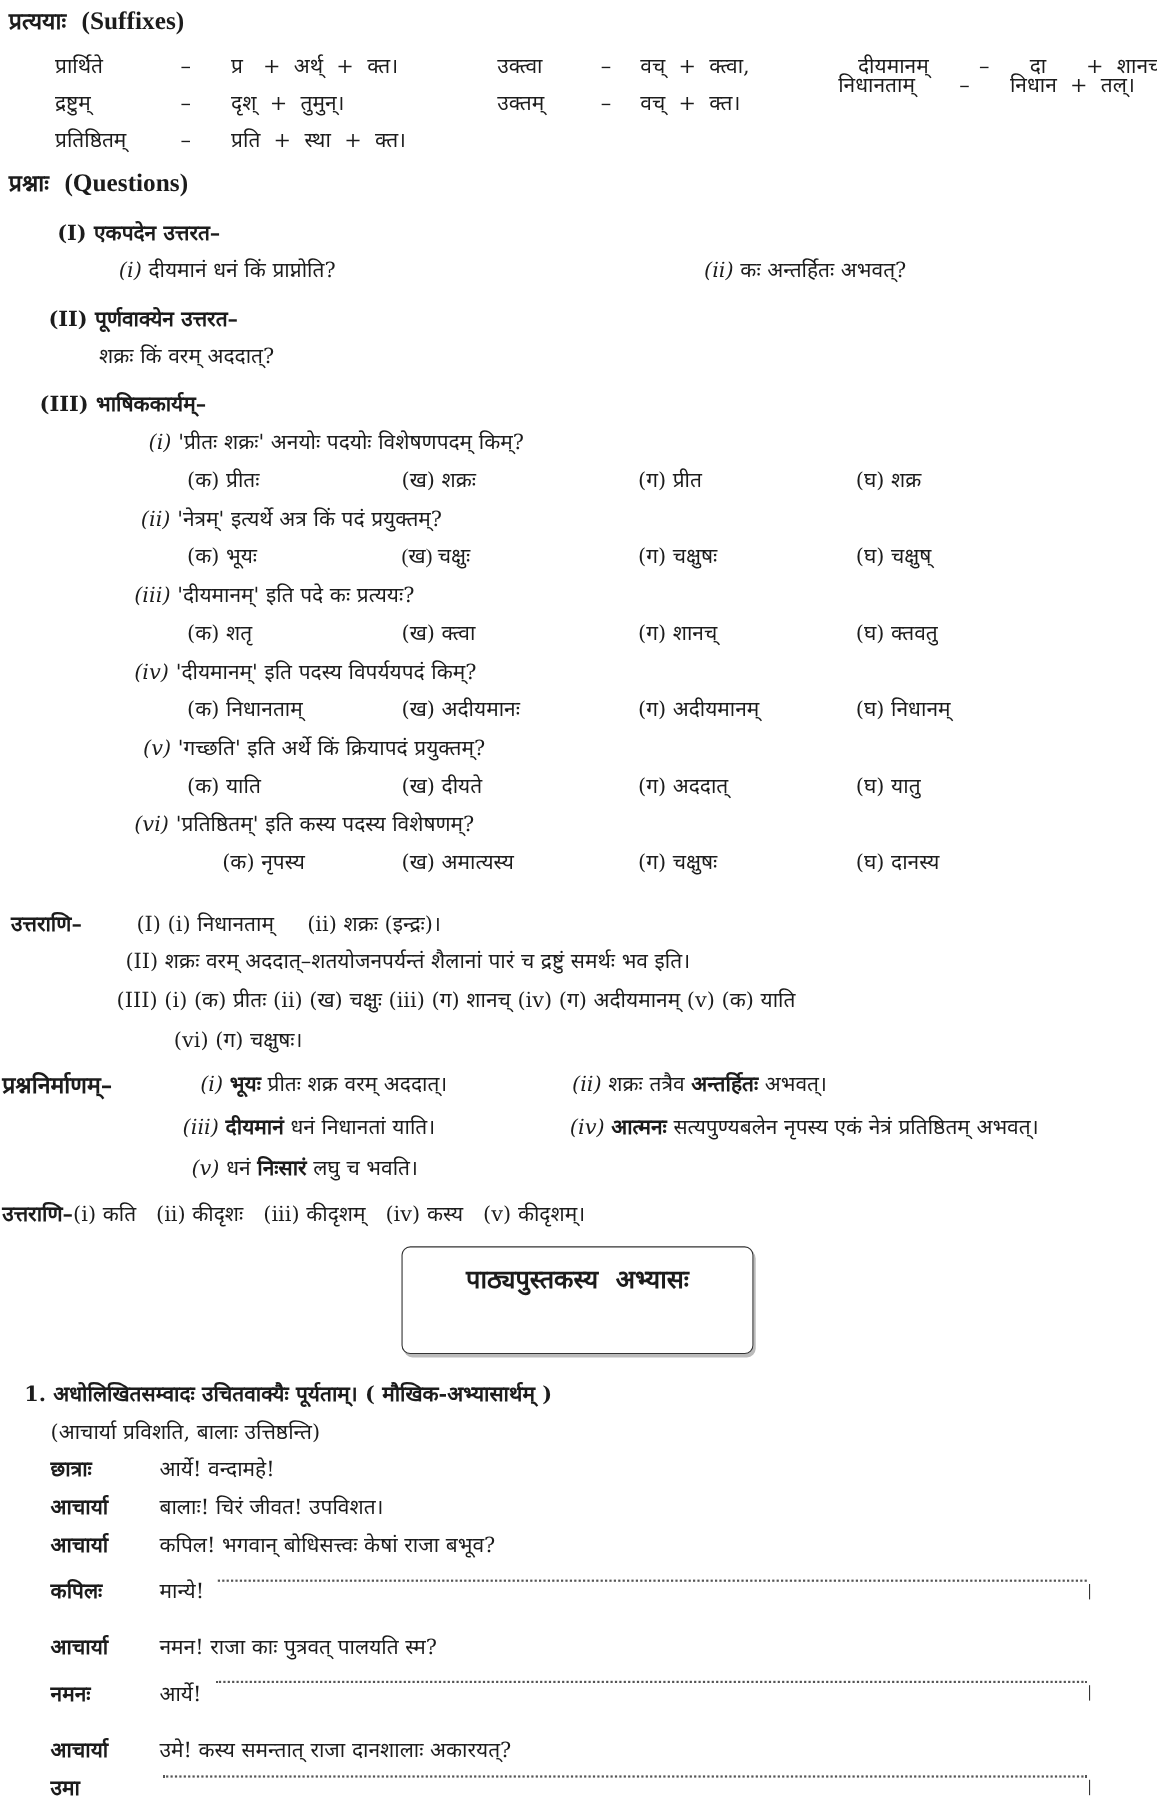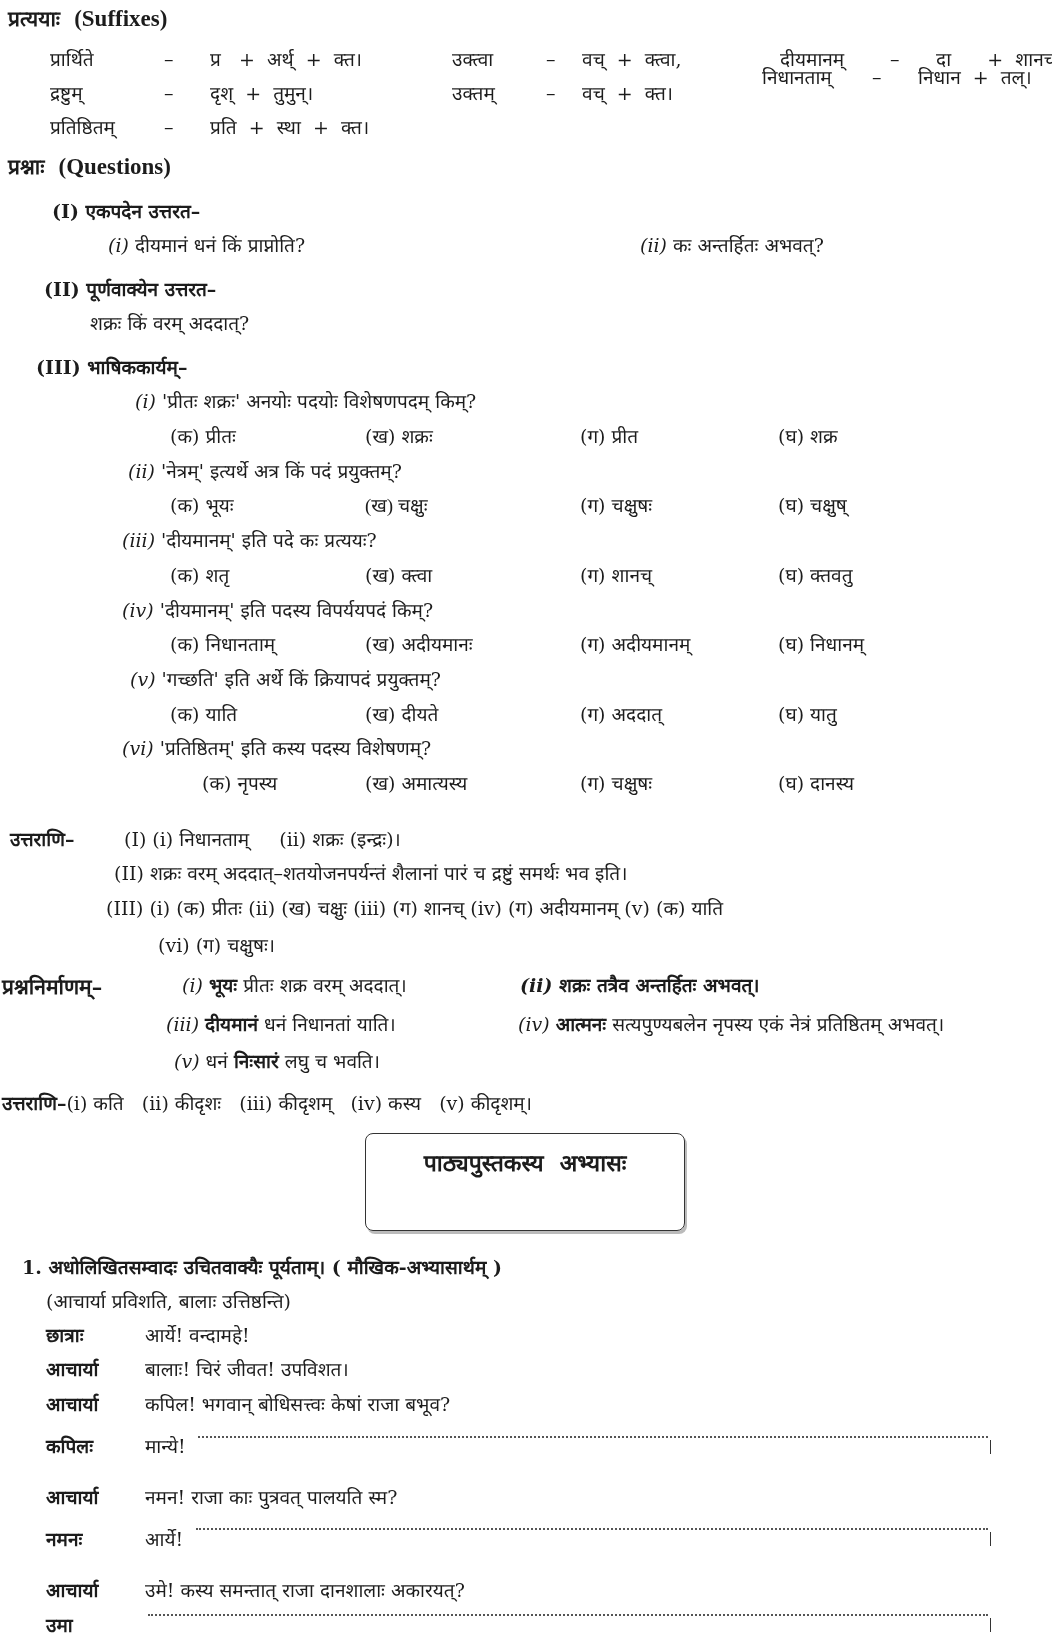--- a/index.html
+++ b/index.html
@@ -148,21 +148,21 @@
 <div class="abs" style="left:124px; top:826px; white-space:pre;">(I) (i) निधानताम्     (ii) शक्रः (इन्द्रः)।</div>
 <div class="abs" style="left:114px; top:860px;">(II) शक्रः वरम् अददात्–शतयोजनपर्यन्तं शैलानां पारं च द्रष्टुं समर्थः भव इति।</div>
 <div class="abs" style="left:106px; top:895px;">(III) (i) (क) प्रीतः (ii) (ख) चक्षुः (iii) (ग) शानच् (iv) (ग) अदीयमानम् (v) (क) याति</div>
 <div class="abs" style="left:158px; top:932px;">(vi) (ग) चक्षुषः।</div>
 
 <div class="abs h" style="left:2px; top:972px;">प्रश्ननिर्माणम्–</div>
 <div class="abs" style="left:182px; top:972px;">
   <span class="it">(i)</span>
   <b>भूयः</b><span> प्रीतः शक्र वरम् अददात्।</span>
 </div>
-<div class="abs" style="left:520px; top:972px;font-weight:bold;">
+<div class="abs" style="left:520px; top:972px;">
   <span class="it">(ii)</span>
   <span>शक्रः तत्रैव </span><b>अन्तर्हितः</b><span> अभवत्।</span>
 </div>
 <div class="abs" style="left:166px; top:1011px;">
   <span class="it">(iii)</span>
   <b>दीयमानं</b><span> धनं निधानतां याति।</span>
 </div>
 <div class="abs" style="left:518px; top:1011px;">
   <span class="it">(iv)</span>
   <b>आत्मनः</b><span> सत्यपुण्यबलेन नृपस्य एकं नेत्रं प्रतिष्ठितम् अभवत्।</span>

